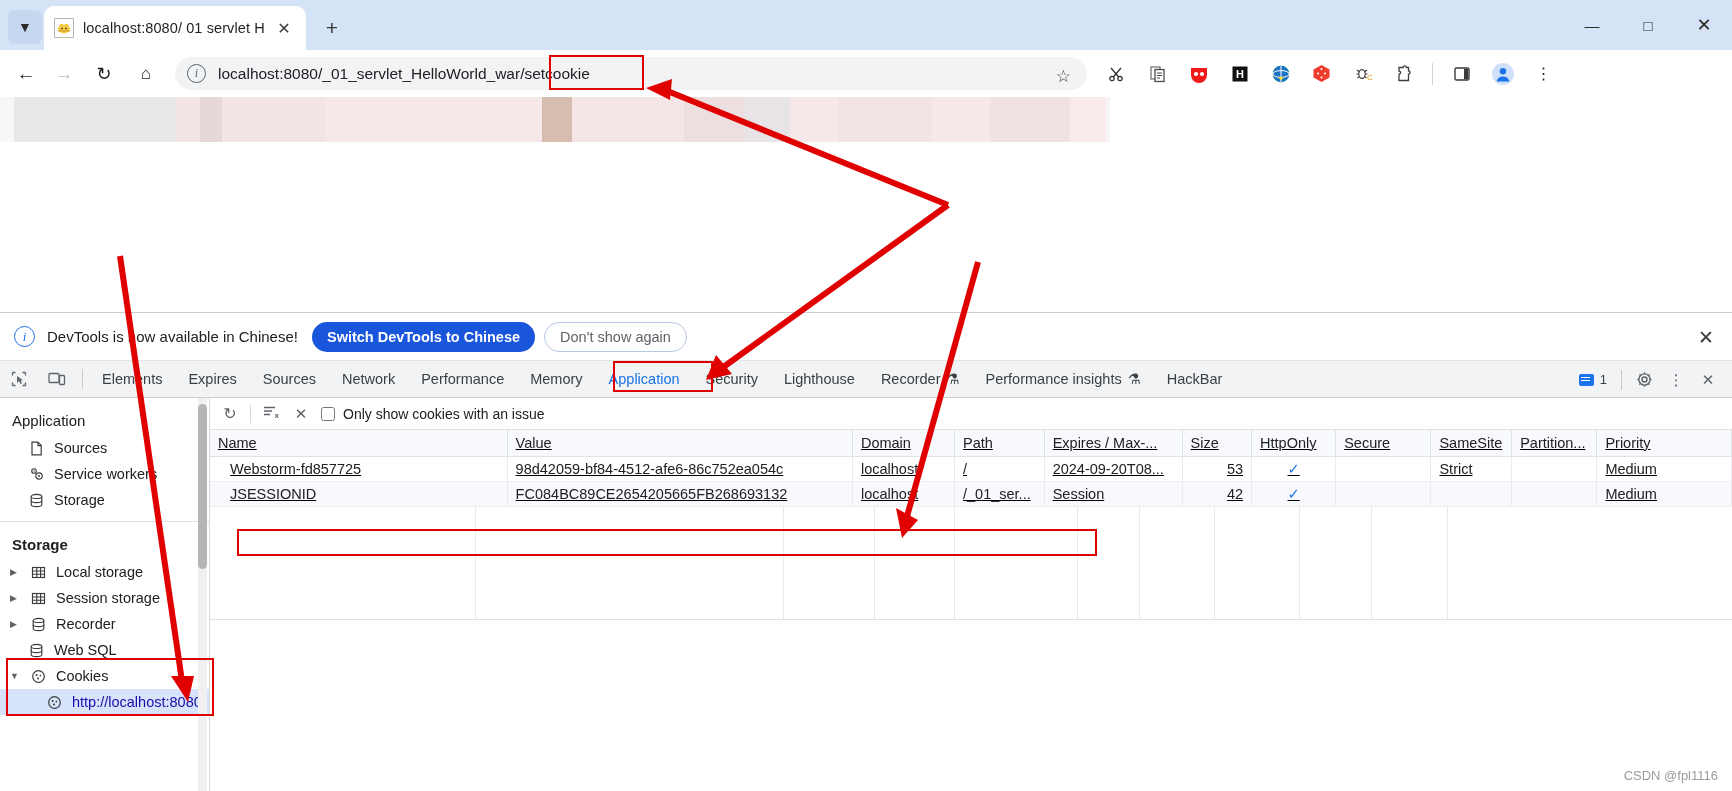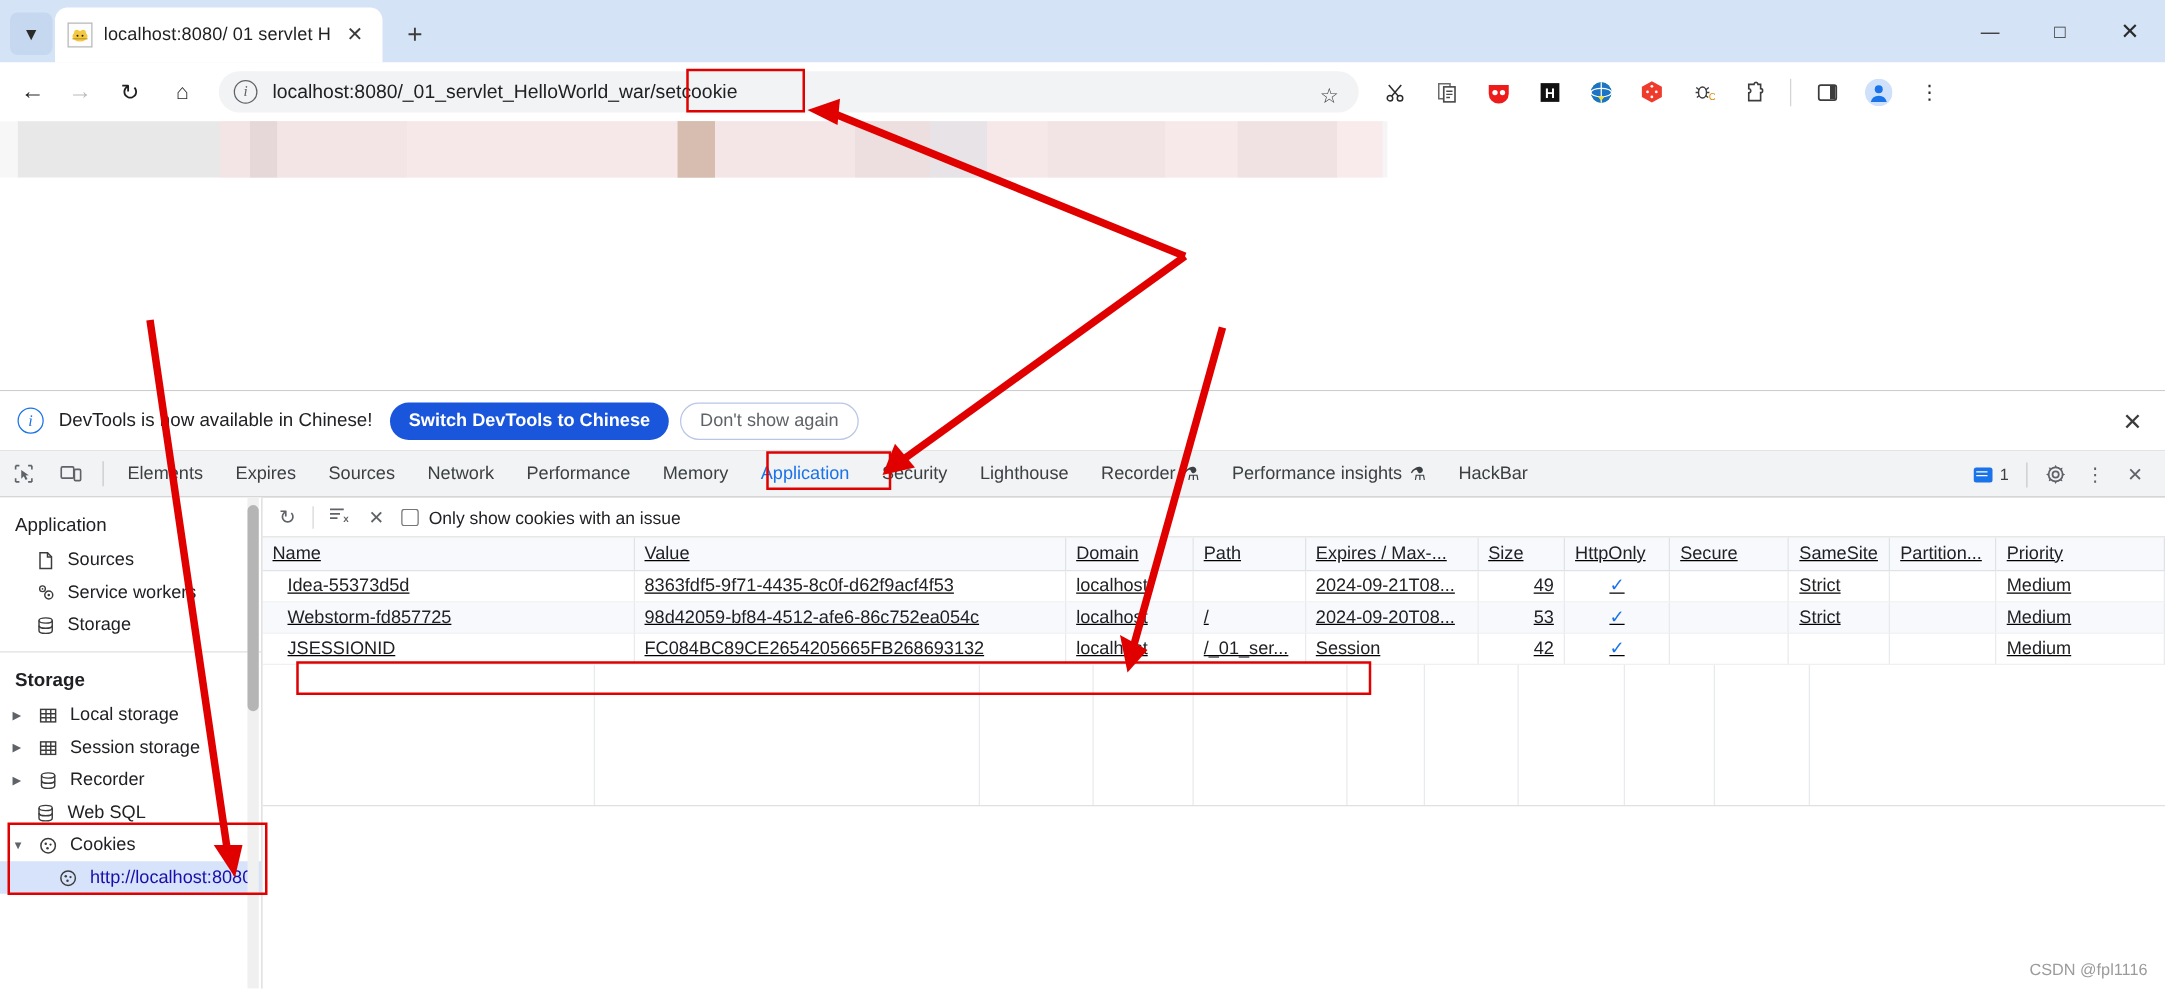--- a/index.html
+++ b/index.html
@@ -655,33 +655,20 @@
                 <th>Size</th>
                 <th>HttpOnly</th>
                 <th>Secure</th>
                 <th>SameSite</th>
                 <th>Partition...</th>
                 <th>Priority</th>
               </tr>
             </thead>
             <tbody>
               <tr>
-                <td class="name">Idea-55373d5d</td>
-                <td>8363fdf5-9f71-4435-8c0f-d62f9acf4f53</td>
-                <td>localhost</td>
-                <td></td>
-                <td>2024-09-21T08...</td>
-                <td class="num">49</td>
-                <td class="ctr">✓</td>
-                <td></td>
-                <td>Strict</td>
-                <td></td>
-                <td>Medium</td>
-              </tr>
-              <tr>
                 <td class="name">Webstorm-fd857725</td>
                 <td>98d42059-bf84-4512-afe6-86c752ea054c</td>
                 <td>localhost</td>
                 <td>/</td>
                 <td>2024-09-20T08...</td>
                 <td class="num">53</td>
                 <td class="ctr">✓</td>
                 <td></td>
                 <td>Strict</td>
                 <td></td>

